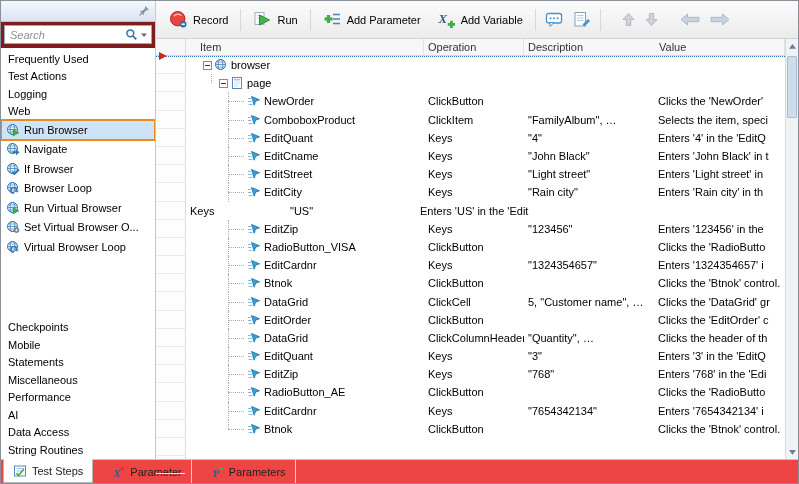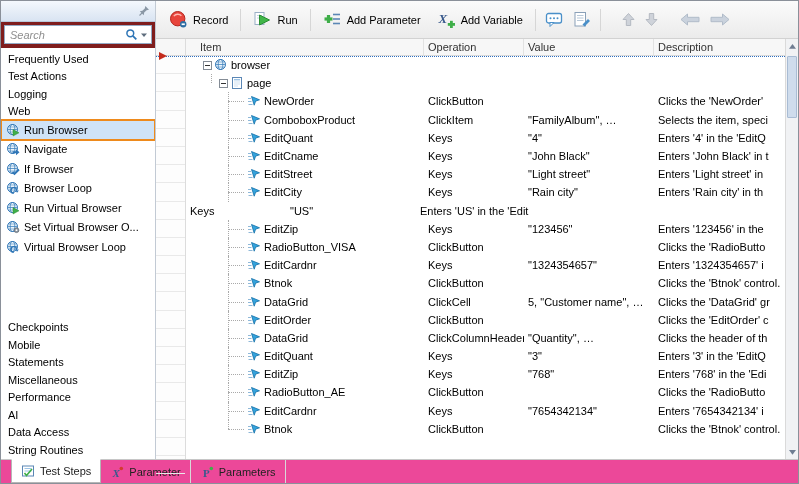--- a/index.html
+++ b/index.html
@@ -64,22 +64,22 @@
   .insert-line { position:absolute; left:0; right:13px; top:17px; border-top:1px dotted #2f6fc0; pointer-events:none; }
   .insert-marker { position:absolute; left:2px; top:12px; pointer-events:none; }
 
   
   .vscroll { width:13px; flex:0 0 13px; background:#f1f2f4; border-left:1px solid #dadada; display:flex; flex-direction:column; }
   .sbtn { height:14px; flex:0 0 14px; display:flex; align-items:center; justify-content:center; }
   .strack { flex:1; display:flex; flex-direction:column; }
   .sthumb { height:62px; margin:3px 1px 0 1px; background:#cfdcec; border:1px solid #a9bcd4; border-radius:1px; }
 
   
-  .tabbar { height:24px; flex:0 0 24px; background:#ec4899; border-top:1px solid #c6c6c6;
-            display:flex; align-items:stretch; padding-left:10px; }
+  .tabbar { height:24px; flex:0 0 24px; background:#ef4444; border-top:1px solid #c6c6c6;
+            display:flex; align-items:stretch; padding-left:2px;gap:9px; }
   .tab { display:flex; align-items:center; gap:5px; padding:0 9px; color:#222; border-right:1px solid #d8d8d8; cursor:default; white-space:nowrap; }
   .tab.active { background:#fff; border:1px solid #b6b6b6; border-top:1px solid #fff; margin-top:-1px; border-right:1px solid #b6b6b6; }
 
   .icon { display:inline-flex; flex:0 0 auto; }
   .icon svg { display:block; }
 </style>
 </head>
 <body>
 
 <div class="app">
@@ -375,22 +375,22 @@
             <div class="gcell"></div>
             <div class="gcell"></div>
             <div class="gcell"></div>
             <div class="gcell"></div>
             <div class="gcell"></div>
           </div>
         <div class="grid">
           <div class="ghead">
               <div class="hcell col0">Item</div>
               <div class="hcell col1">Operation</div>
+              <div class="hcell col3">Description</div>
               <div class="hcell col2">Value</div>
-              <div class="hcell col3">Description</div>
             </div>
           <div class="gbody">
               <div class="trow lv0">
                 <div class="cell c0 col0">
                   <span class="ind ind0"></span>
                   <span class="expander"></span>
                   <span class="icon row-icon">
                     <svg width="14" height="14" viewBox="0 0 14 14">
                       <circle cx="6.5" cy="6.5" r="5" fill="#eaf4fb" stroke="#2e75b6"></circle>
                       <ellipse cx="6.5" cy="6.5" rx="2.3" ry="5" fill="none" stroke="#2e75b6" stroke-width=".7"></ellipse>

